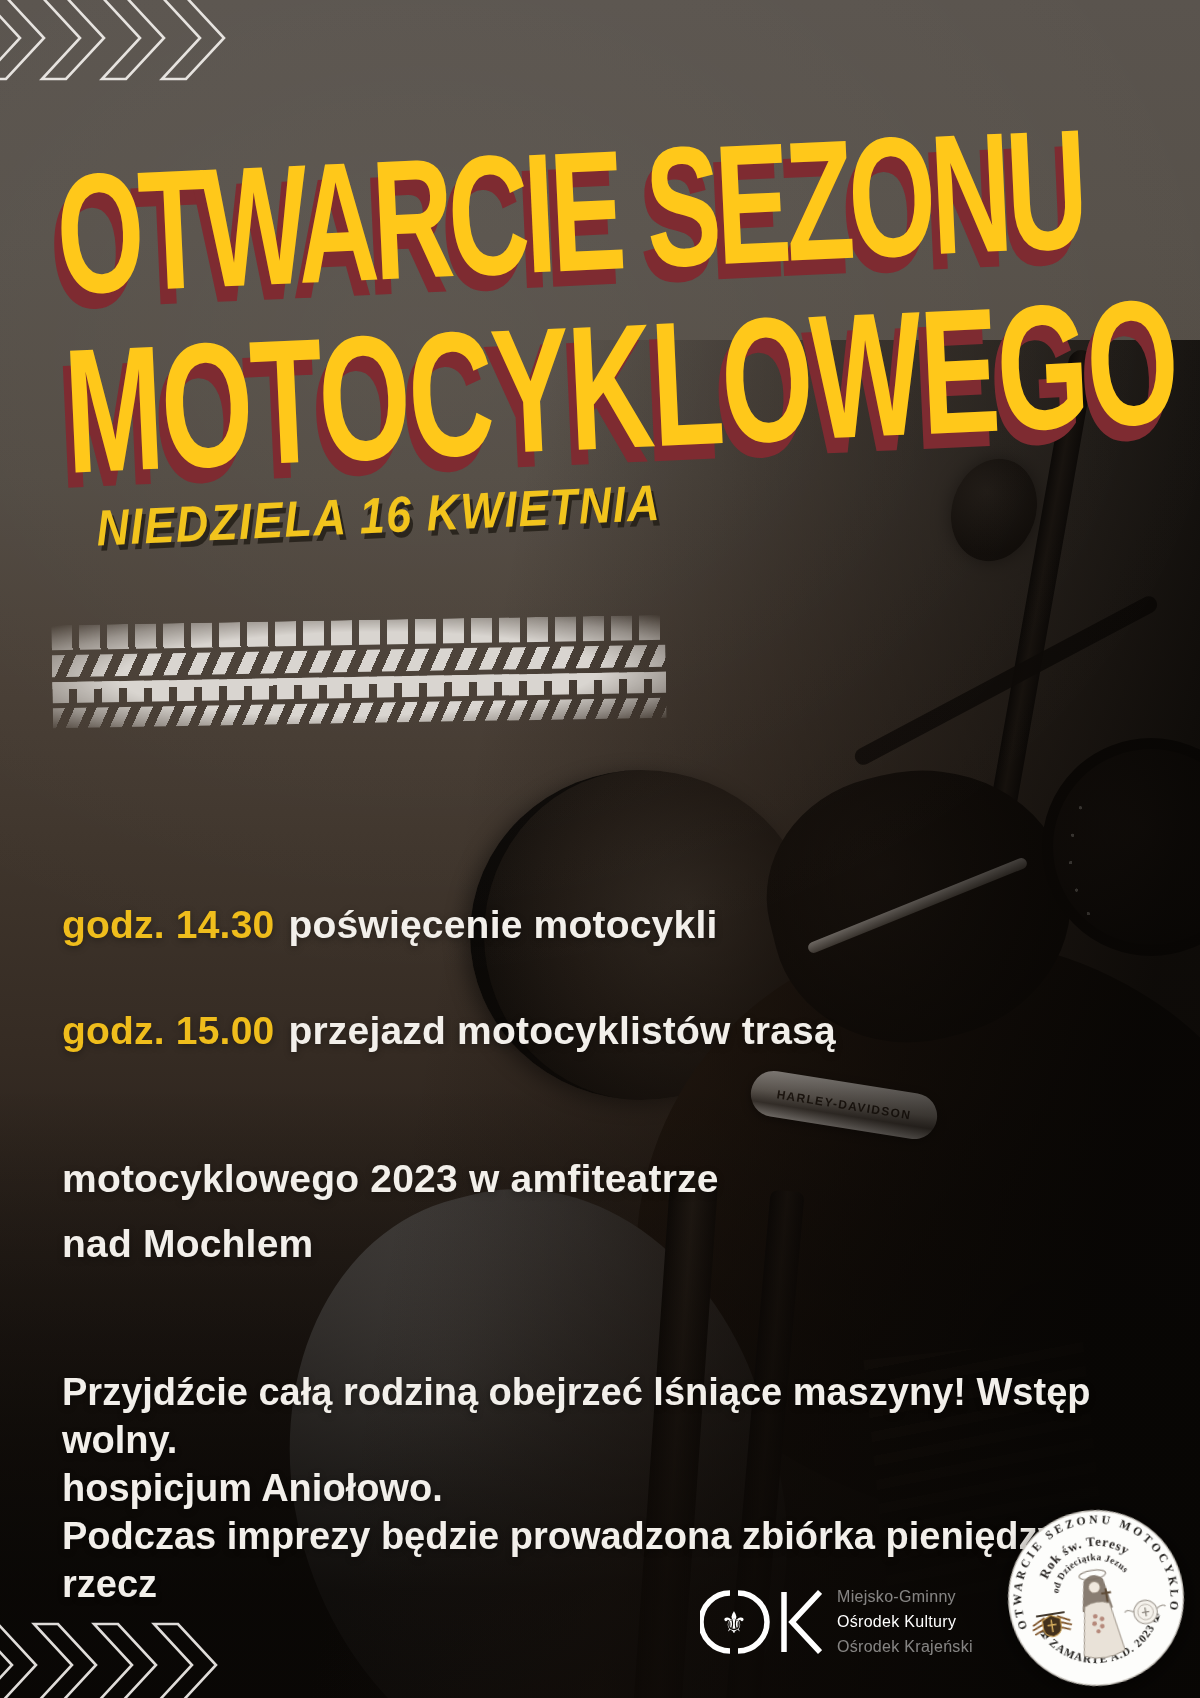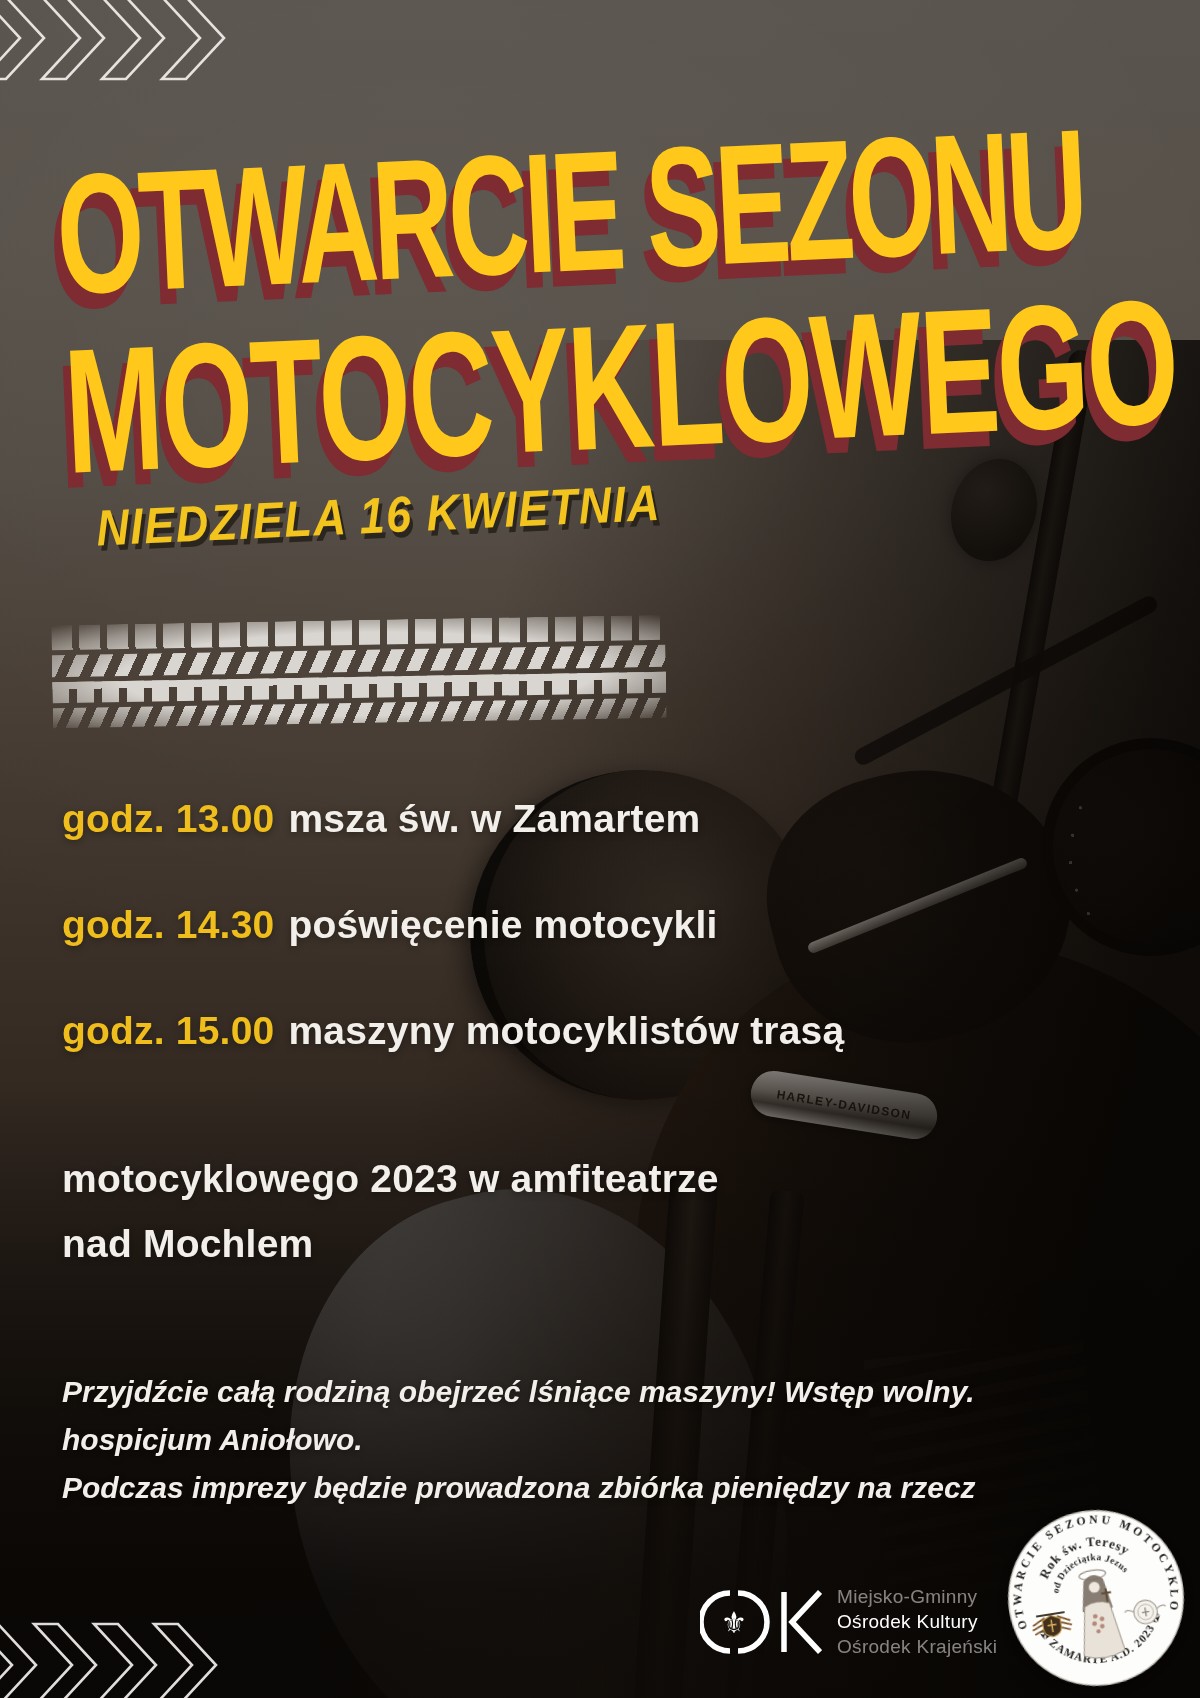--- a/index.html
+++ b/index.html
@@ -94,27 +94,27 @@
       repeating-linear-gradient(90deg,#d9d5d0 0 17px, transparent 17px 25px);}
   .tire .r4{height:20px; background:repeating-linear-gradient(115deg,#d9d5d0 0 11px, transparent 11px 20px);}
 
   
   .sched{position:absolute; left:62px; z-index:4; font-size:39px; line-height:65px;
     color:#F2EFEA; font-weight:bold; letter-spacing:.2px; text-shadow:0 2px 7px rgba(0,0,0,.35);}
   .sched .time{color:#EFBD1C; margin-right:14px;}
   .s1{top:786px;} .s2{top:892px;} .s3{top:998px;} .s4{top:1146px;}
 
   
-  .footnote{position:absolute; left:62px; top:1368px; z-index:4; font-size:30px; line-height:48px;
-    font-weight:bold; color:#F2EFEA; text-shadow:0 2px 6px rgba(0,0,0,.4);font-style:italic;}
+  .footnote{position:absolute; left:62px; top:1368px; z-index:4; font-size:38px; line-height:48px;
+    font-weight:bold; color:#F2EFEA; text-shadow:0 2px 6px rgba(0,0,0,.4);}
 
   
   .logo{position:absolute; left:700px; top:1584px; z-index:5; display:flex; align-items:center; gap:15px;}
   .logo svg{display:block;}
-  .logo .org{font-size:19px; line-height:25px; letter-spacing:.3px;}
+  .logo .org{font-size:16px; line-height:25px; letter-spacing:.3px;}
   .org .l1,.org .l3{color:rgba(255,255,255,.5);}
   .org .l2{color:#ffffff; font-weight:normal;}
 
   
   .badge{position:absolute; left:1006px; top:1508px; width:180px; height:180px; z-index:5;
     transform:rotate(-9deg); filter:drop-shadow(0 4px 10px rgba(0,0,0,.55));}
   .badge text{font-family:"Liberation Serif", serif;}
 </style>
 </head>
 <body>
@@ -163,28 +163,25 @@
     <div class="subtitle">NIEDZIELA 16 KWIETNIA</div>
   </div>
 
   <div class="tire">
     <div class="r r1"></div>
     <div class="r r2"></div>
     <div class="r r3"></div>
     <div class="r r4"></div>
   </div>
 
-  <div class="sched s1">
-    <span class="time">godz. 13.00</span><span>msza św. w Zamartem</span>
-  </div>
   <div class="sched s2">
     <span class="time">godz. 14.30</span><span>poświęcenie motocykli</span>
   </div>
   <div class="sched s3">
-    <div><span class="time">godz. 15.00</span><span>maszyny motocyklistów trasą</span></div>
+    <div><span class="time">godz. 15.00</span><span>przejazd motocyklistów trasą</span></div>
   </div>
   <div class="sched s4">
     <div>motocyklowego 2023 w amfiteatrze</div>
     <div>nad Mochlem</div>
   </div>
 
   <div class="footnote">
     <div>Przyjdźcie całą rodziną obejrzeć lśniące maszyny! Wstęp wolny.</div>
     <div>hospicjum Aniołowo.</div>
     <div>Podczas imprezy będzie prowadzona zbiórka pieniędzy na rzecz</div>

